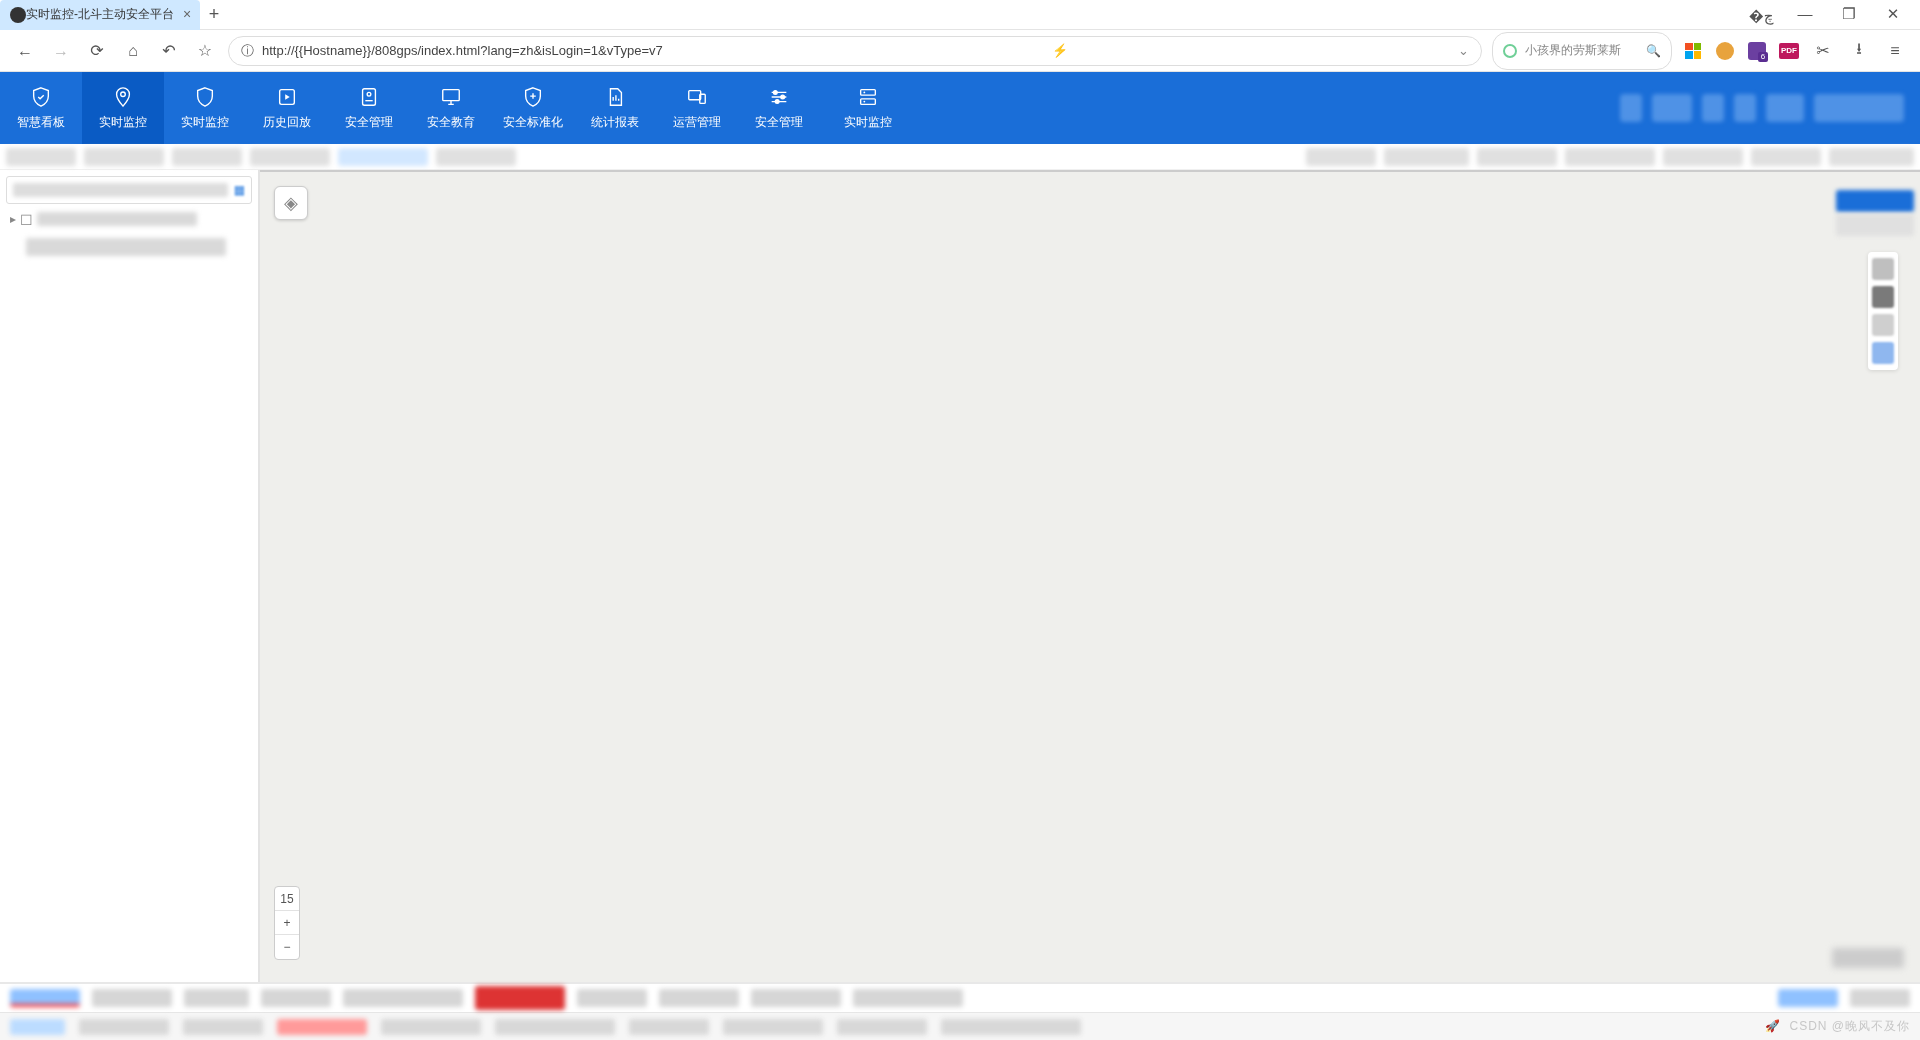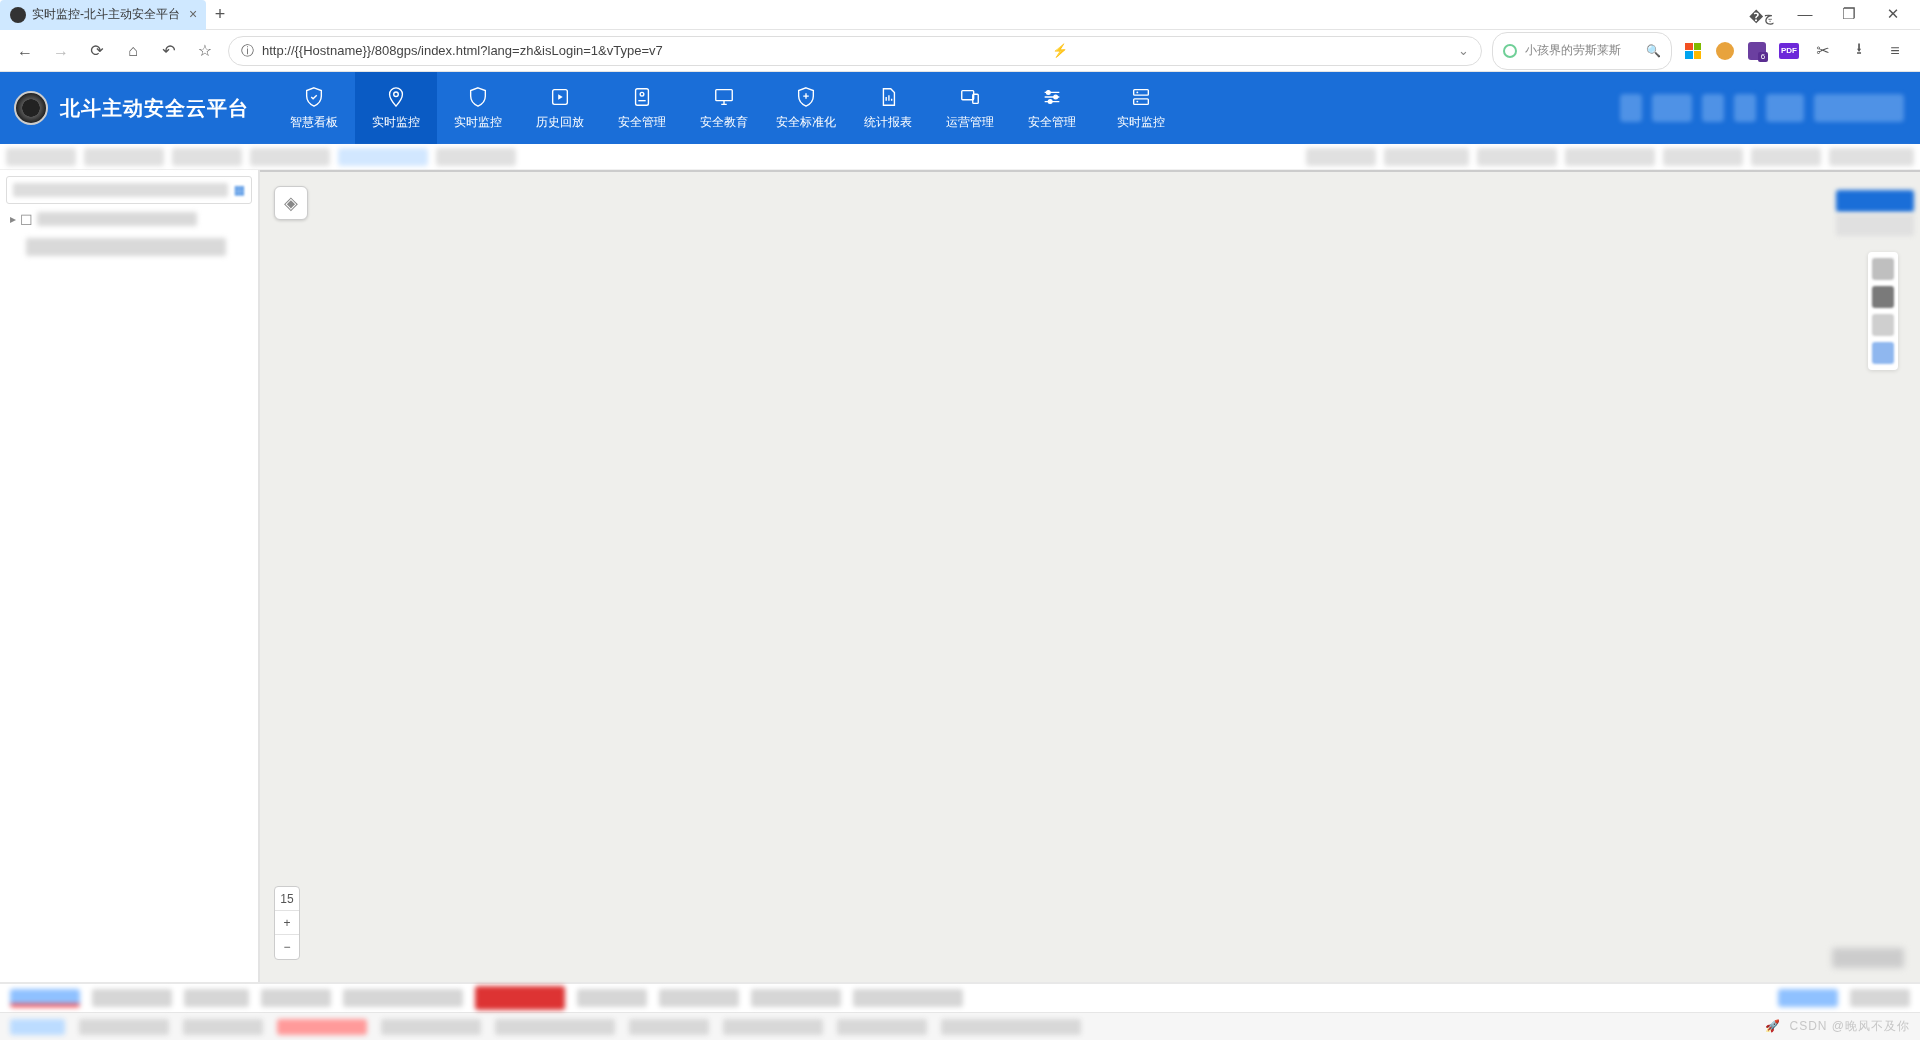--- a/index.html
+++ b/index.html
@@ -1,20 +1,20 @@
 <!DOCTYPE html>
 <html><head>
 <meta charset="utf-8">
 <style>
 * { margin: 0; padding: 0; box-sizing: border-box; font-family: "Microsoft YaHei", Arial, sans-serif; }
 body { width: 1920px; height: 1040px; overflow: hidden; background: #fff; font-size: 12px; }
 
 
 .titlebar { height: 30px; background: #fff; display: flex; align-items: center; border-bottom: 1px solid #e4e4e4; }
-.tab { height: 30px; max-width: 230px; padding: 0 26px 0 10px; display: flex; align-items: center; gap: 6px;
+.tab { height: 30px; max-width: 230px; padding: 0 26px 0 10px; display: flex; align-items: center; 
        background: #cfe8ff; border-radius: 4px 4px 0 0; position: relative; color: #333; font-size: 12px; }
 .tab .favicon { width: 16px; height: 16px; background: #333; border-radius: 50%; }
 .tab .close { position: absolute; right: 6px; top: 7px; width: 14px; height: 14px; line-height: 14px;
               text-align: center; color: #666; font-size: 14px; }
 .newtab { width: 28px; text-align: center; color: #555; font-size: 18px; }
 .winctrls { margin-left: auto; display: flex; gap: 14px; padding: 0 12px; color: #555; }
 .winctrls span { width: 30px; text-align: center; font-size: 15px; }
 
 .addrbar { height: 42px; display: flex; align-items: center; gap: 10px; padding: 0 12px; border-bottom: 1px solid #e4e4e4; }
 .navbtn  { width: 26px; height: 26px; display: flex; align-items: center; justify-content: center; color: #555; font-size: 16px; }
@@ -26,21 +26,21 @@
            padding: 0 10px; gap: 8px; color: #888; font-size: 12px; }
 .circ    { width: 14px; height: 14px; border: 2px solid #6fcf97; border-radius: 50%; }
 .exticon { width: 22px; height: 22px; display: flex; align-items: center; justify-content: center; }
 .ms4     { width: 16px; height: 16px; display: grid; grid-template-columns: 1fr 1fr; grid-template-rows: 1fr 1fr; gap: 1px; }
 .ms4 div:nth-child(1){background:#f25022;} .ms4 div:nth-child(2){background:#7fba00;}
 .ms4 div:nth-child(3){background:#00a4ef;} .ms4 div:nth-child(4){background:#ffb900;}
 .cookie  { width: 18px; height: 18px; background: #e8a33d; border-radius: 50%; }
 .purple  { width: 18px; height: 18px; background: #6b3fa0; border-radius: 3px; position: relative; }
 .purple::after{content:"6";position:absolute;bottom:-2px;right:-2px;width:10px;height:10px;background:#5a2d91;color:#fff;
                font-size:8px;line-height:10px;text-align:center;border-radius:2px;}
-.pdf     { width: 20px; height: 16px; background: #6d28d9; border-radius: 2px; color: #fff; font-size: 8px;
+.pdf     { width: 20px; height: 16px; background: #be185d; border-radius: 2px; color: #fff; font-size: 8px;
            font-weight: bold; display:flex;align-items:center;justify-content:center; }
 
 
 .apphdr  { height: 72px; background: #1a6ed8; display: flex; align-items: stretch; color: #fff; }
 .brand   { display: flex; align-items: center; gap: 12px; padding: 0 24px 0 14px; }
 .logo    { width: 34px; height: 34px; background: radial-gradient(circle,#222 40%,#555 42%,#222 70%); border-radius:50%;
            border:2px solid #ccc; }
 .brand-title { font-size: 20px; font-weight: 600; letter-spacing: 1px; }
 .navitem { width: 82px; display: flex; flex-direction: column; align-items: center; justify-content: center; gap: 6px;
            cursor: pointer; }
@@ -152,24 +152,20 @@
     </div>
   <div class="exticon">
       <div class="pdf">PDF</div>
     </div>
   <div class="navbtn">✂</div>
   <div class="navbtn">⭳</div>
   <div class="navbtn">≡</div>
 </div>
 
 <div class="apphdr">
-  <div class="brand">
-    <div class="logo"></div>
-    <div class="brand-title">北斗主动安全云平台</div>
-  </div>
 
   <div class="navitem">
     <div class="nicon"><svg viewBox="0 0 24 24">
           <path d="M12 2l8 3v6c0 5-3.5 9-8 11-4.5-2-8-6-8-11V5l8-3z"></path>
           <path d="M9 12l2 2 4-4"></path>
         </svg></div>
     <span>智慧看板</span>
   </div>
   <div class="navitem active">
     <div class="nicon"><svg viewBox="0 0 24 24">

